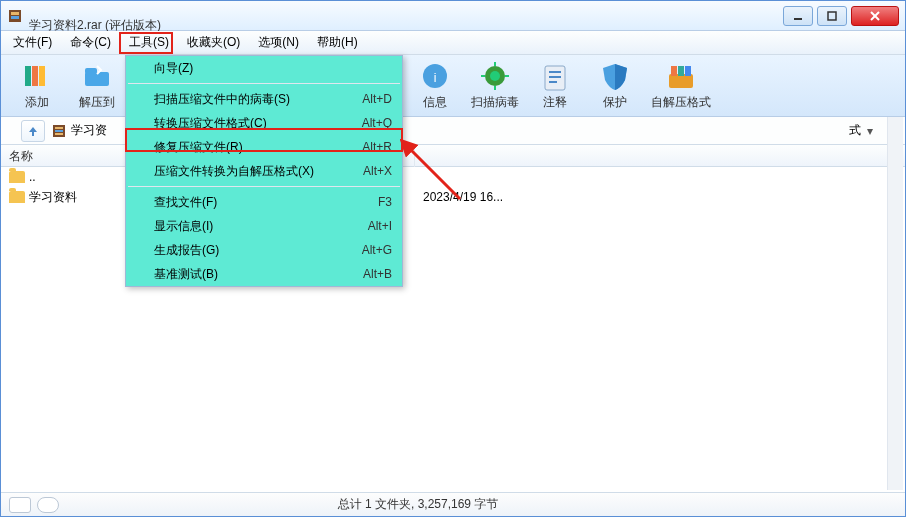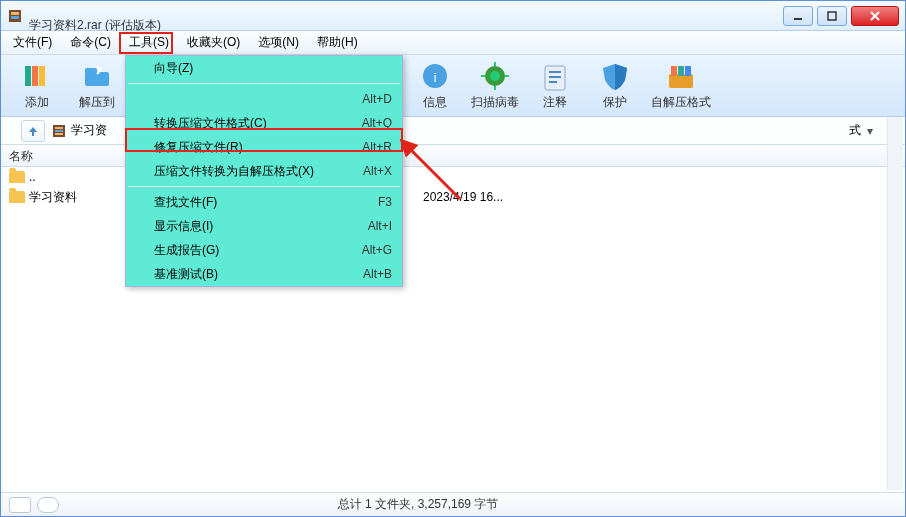--- a/index.html
+++ b/index.html
@@ -235,20 +235,21 @@
     <div>总计 1 文件夹, 3,257,169 字节</div>
     <div style="width:120px"></div>
   </div>
 
   <div class="dropdown">
     <div class="dd-row">
         <span>向导(Z)</span>
       </div>
     <div class="dd-sep"></div>
     <div class="dd-row">
+        <span>扫描压缩文件中的病毒(S)</span>
         <span class="shortcut">Alt+D</span>
       </div>
     <div class="dd-row">
         <span>转换压缩文件格式(C)</span>
         <span class="shortcut">Alt+Q</span>
       </div>
     <div class="dd-row">
         <span>修复压缩文件(R)</span>
         <span class="shortcut">Alt+R</span>
       </div>

